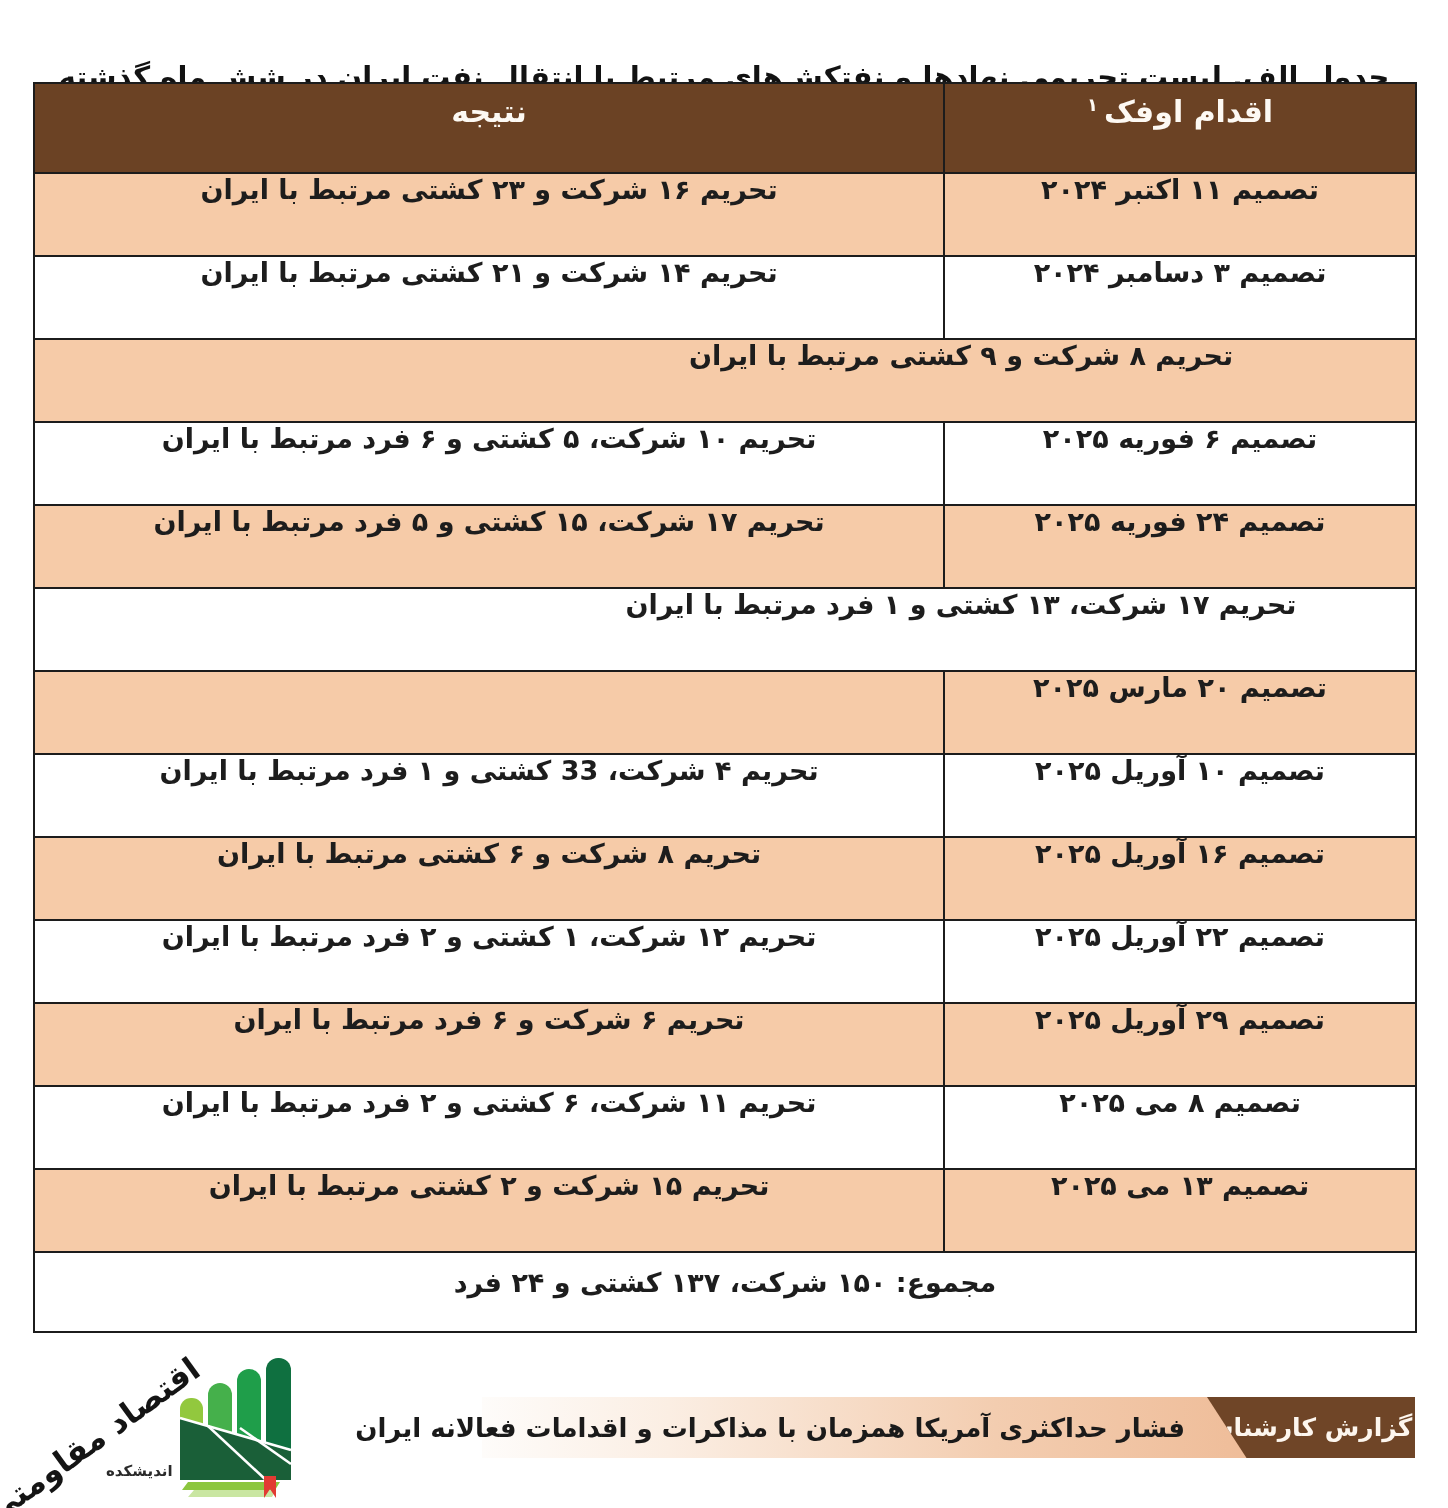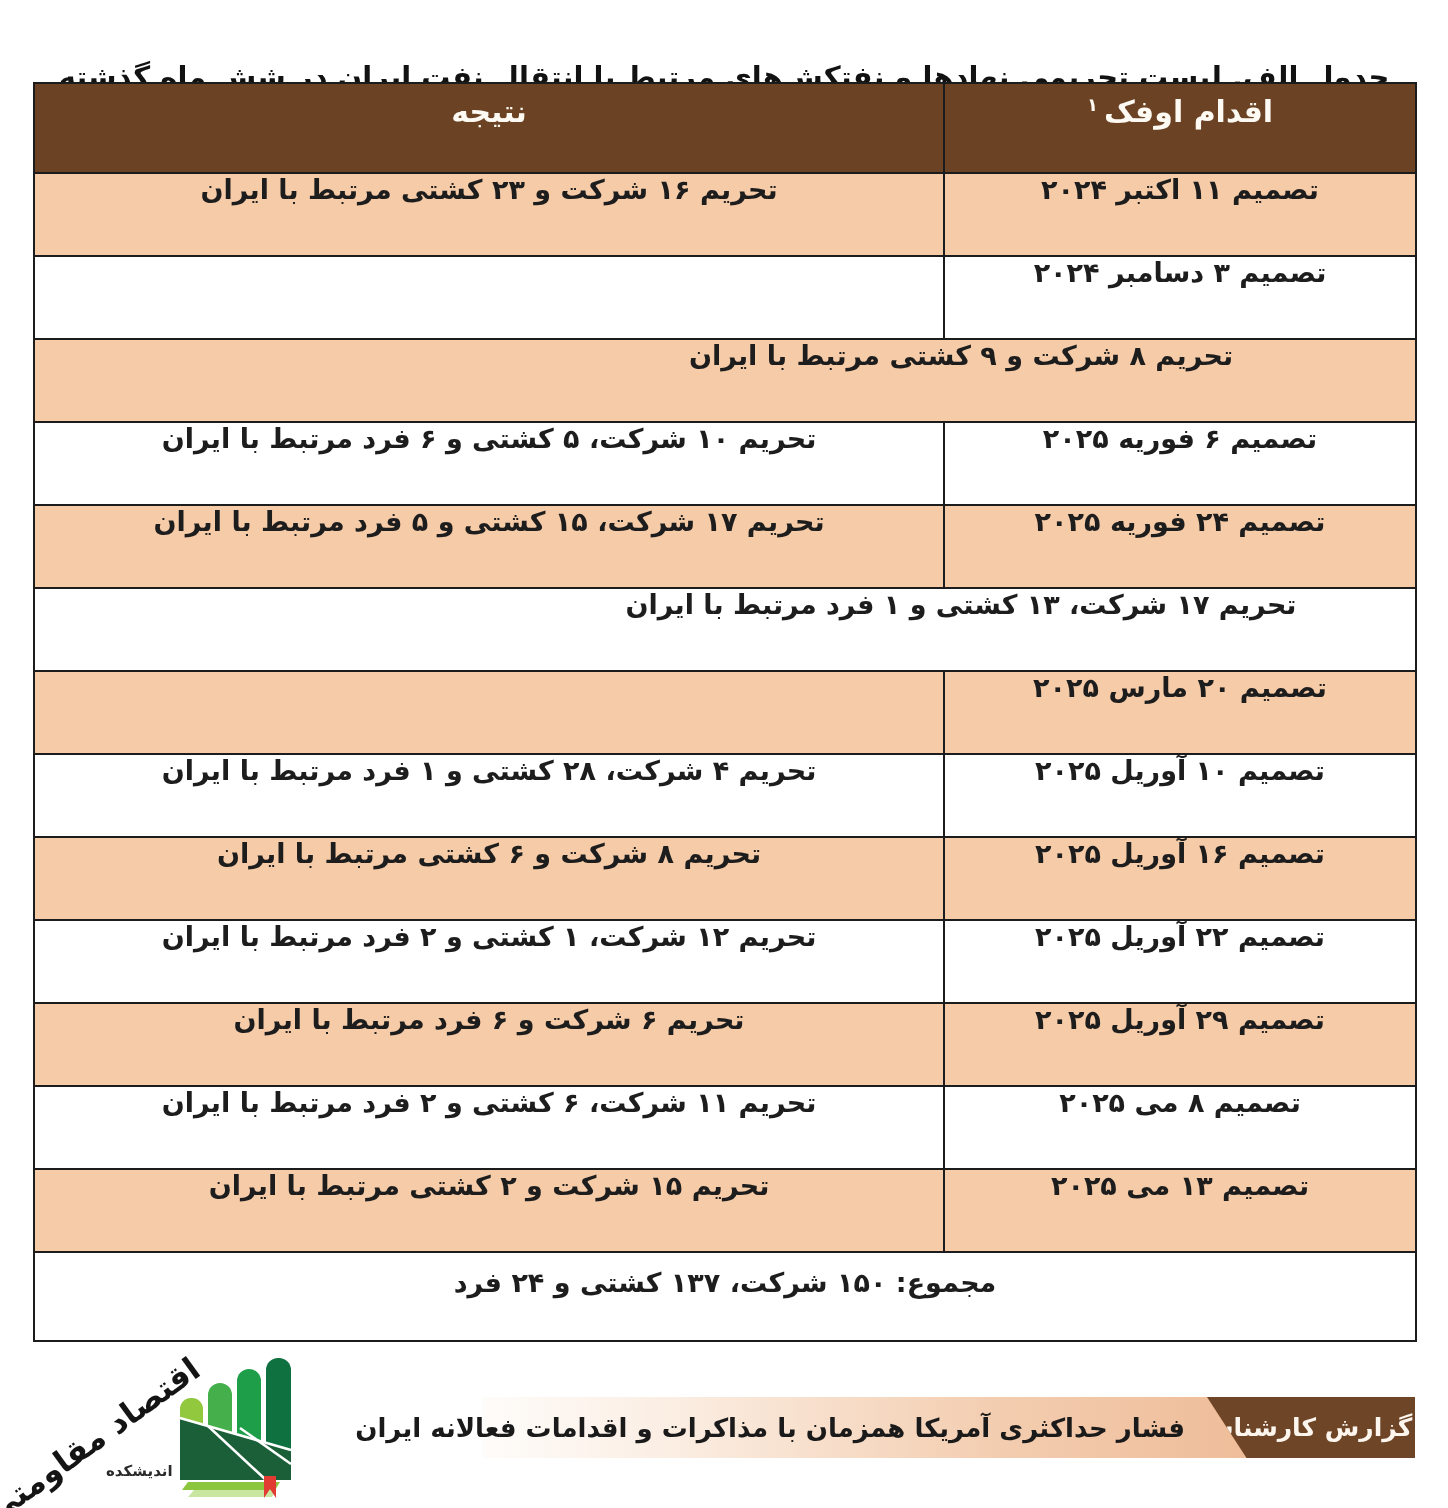--- a/index.html
+++ b/index.html
@@ -52,21 +52,21 @@
     width: 34.2%;
     border-inline-end: 2px solid var(--border, #1c1c1c);
   }
   .cell.result { width: 65.8%; }
   .thead .cell sup {
     font-size: 0.6em;
     vertical-align: super;
     margin-inline-start: 6px;
   }
   .total-row {
-    height: 89px;
+    height: 80px;
     border-top: 2px solid var(--border, #1c1c1c);
     background: #ffffff;
     text-align: center;
     padding-top: 14px;
     font-size: 27px; font-weight: bold;
     color: var(--text, #1d1d1d);
   }
   
   .footer-logo {
     position: absolute;
@@ -140,41 +140,42 @@
     </div>
     <div class="cell result">نتیجه</div>
   </div>
 
   <div class="trow">
     <div class="cell action">تصمیم ۱۱ اکتبر ۲۰۲۴</div>
     <div class="cell result">تحریم ۱۶ شرکت و ۲۳ کشتی مرتبط با ایران</div>
   </div>
   <div class="trow">
     <div class="cell action">تصمیم ۳ دسامبر ۲۰۲۴</div>
+    <div class="cell result">تحریم ۱۴ شرکت و ۲۱ کشتی مرتبط با ایران</div>
   </div>
   <div class="trow">
     <div class="cell result">تحریم ۸ شرکت و ۹ کشتی مرتبط با ایران</div>
   </div>
   <div class="trow">
     <div class="cell action">تصمیم ۶ فوریه ۲۰۲۵</div>
     <div class="cell result">تحریم ۱۰ شرکت، ۵ کشتی و ۶ فرد مرتبط با ایران</div>
   </div>
   <div class="trow">
     <div class="cell action">تصمیم ۲۴ فوریه ۲۰۲۵</div>
     <div class="cell result">تحریم ۱۷ شرکت، ۱۵ کشتی و ۵ فرد مرتبط با ایران</div>
   </div>
   <div class="trow">
     <div class="cell result">تحریم ۱۷ شرکت، ۱۳ کشتی و ۱ فرد مرتبط با ایران</div>
   </div>
   <div class="trow">
     <div class="cell action">تصمیم ۲۰ مارس ۲۰۲۵</div>
   </div>
   <div class="trow">
     <div class="cell action">تصمیم ۱۰ آوریل ۲۰۲۵</div>
-    <div class="cell result">تحریم ۴ شرکت، ۲۸ کشتی و ۱ فرد مرتبط با ایران</div>
+    <div class="cell result">تحریم ۴ شرکت، 33 کشتی و ۱ فرد مرتبط با ایران</div>
   </div>
   <div class="trow">
     <div class="cell action">تصمیم ۱۶ آوریل ۲۰۲۵</div>
     <div class="cell result">تحریم ۸ شرکت و ۶ کشتی مرتبط با ایران</div>
   </div>
   <div class="trow">
     <div class="cell action">تصمیم ۲۲ آوریل ۲۰۲۵</div>
     <div class="cell result">تحریم ۱۲ شرکت، ۱ کشتی و ۲ فرد مرتبط با ایران</div>
   </div>
   <div class="trow">

